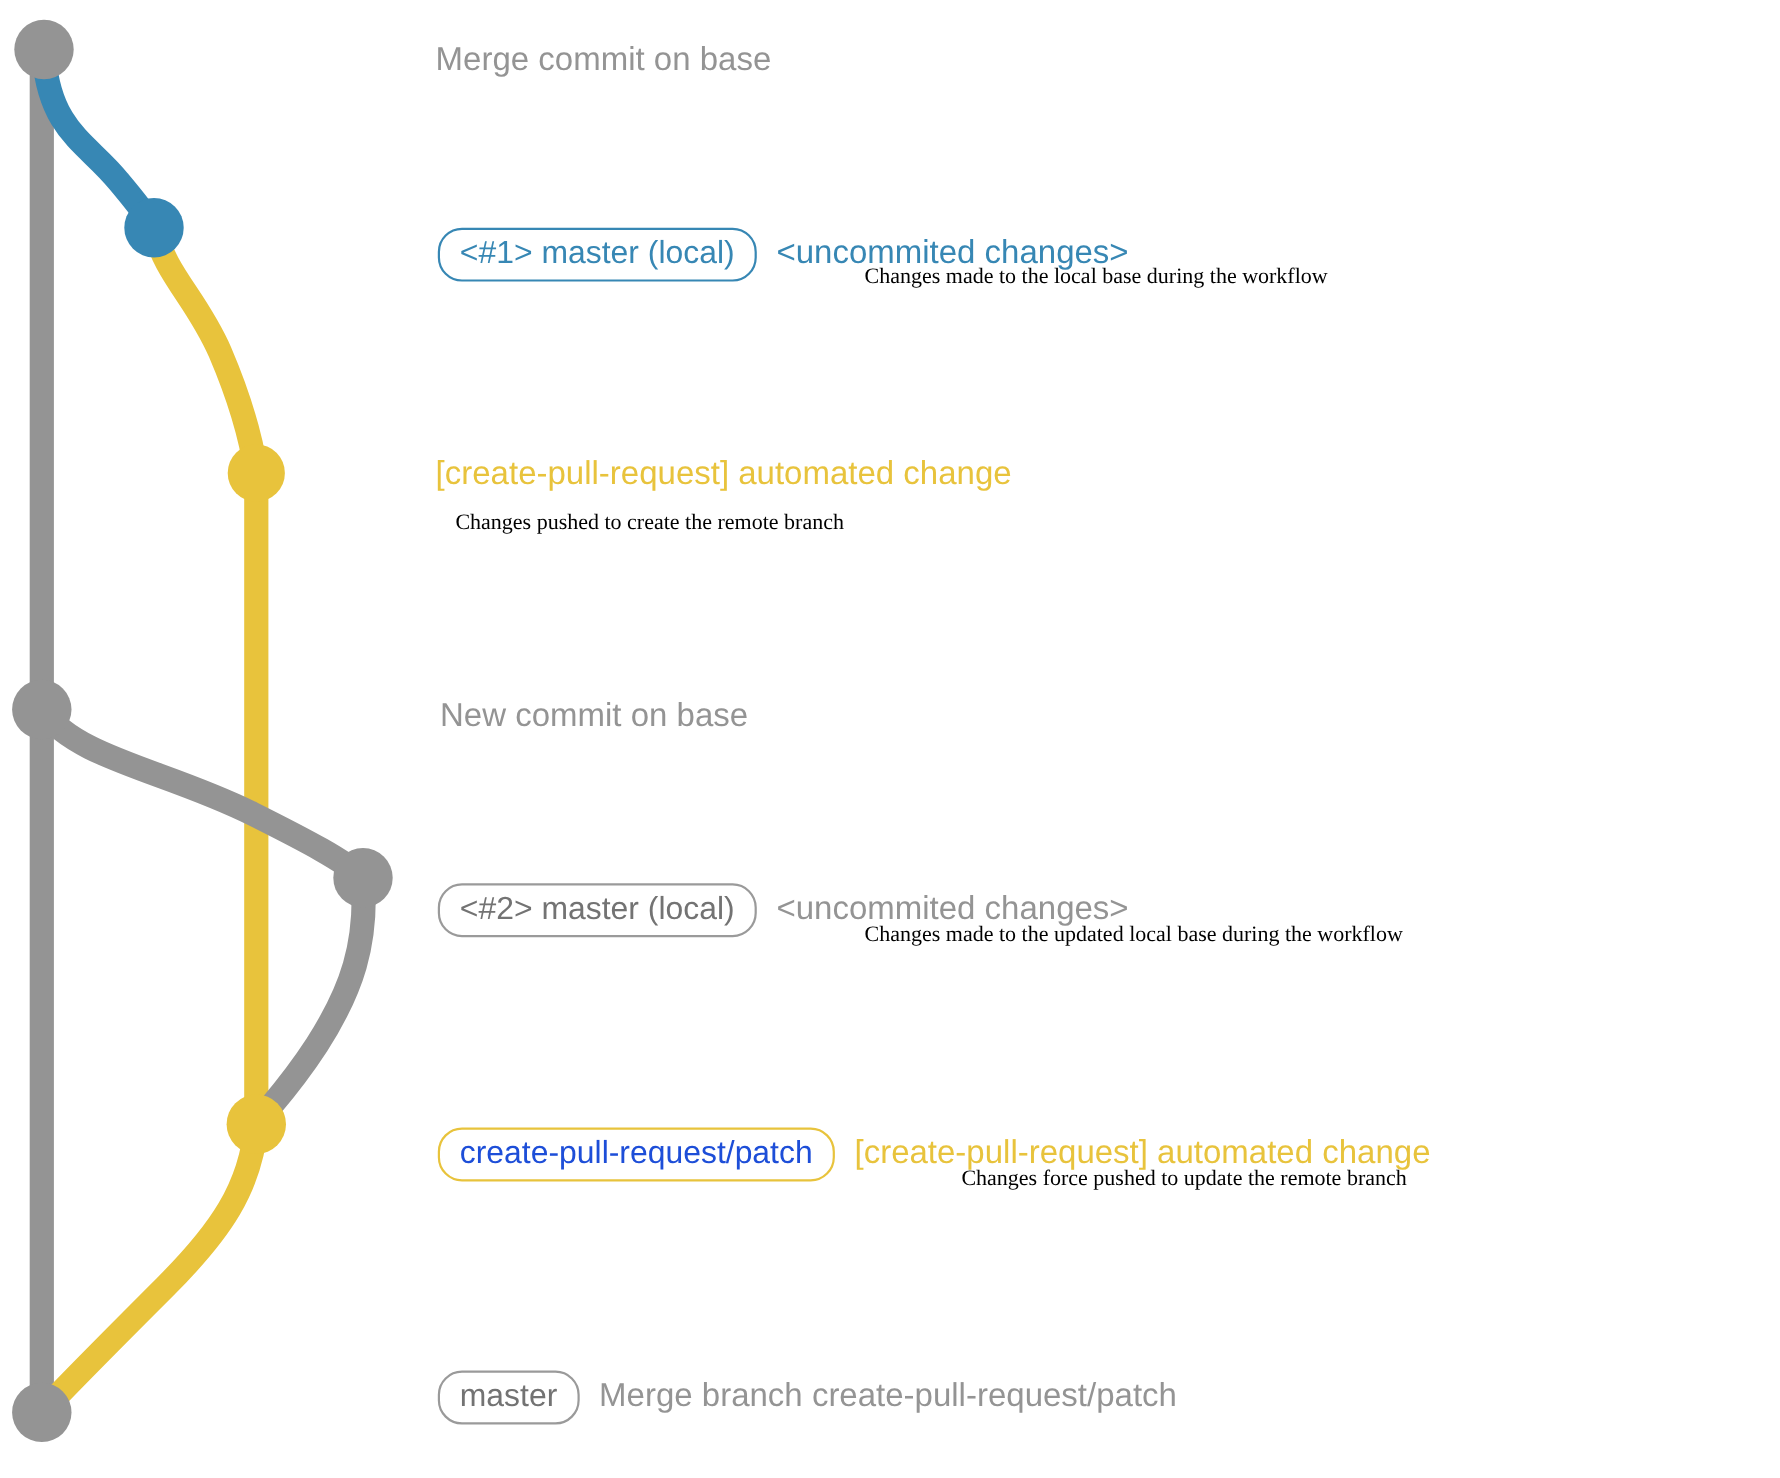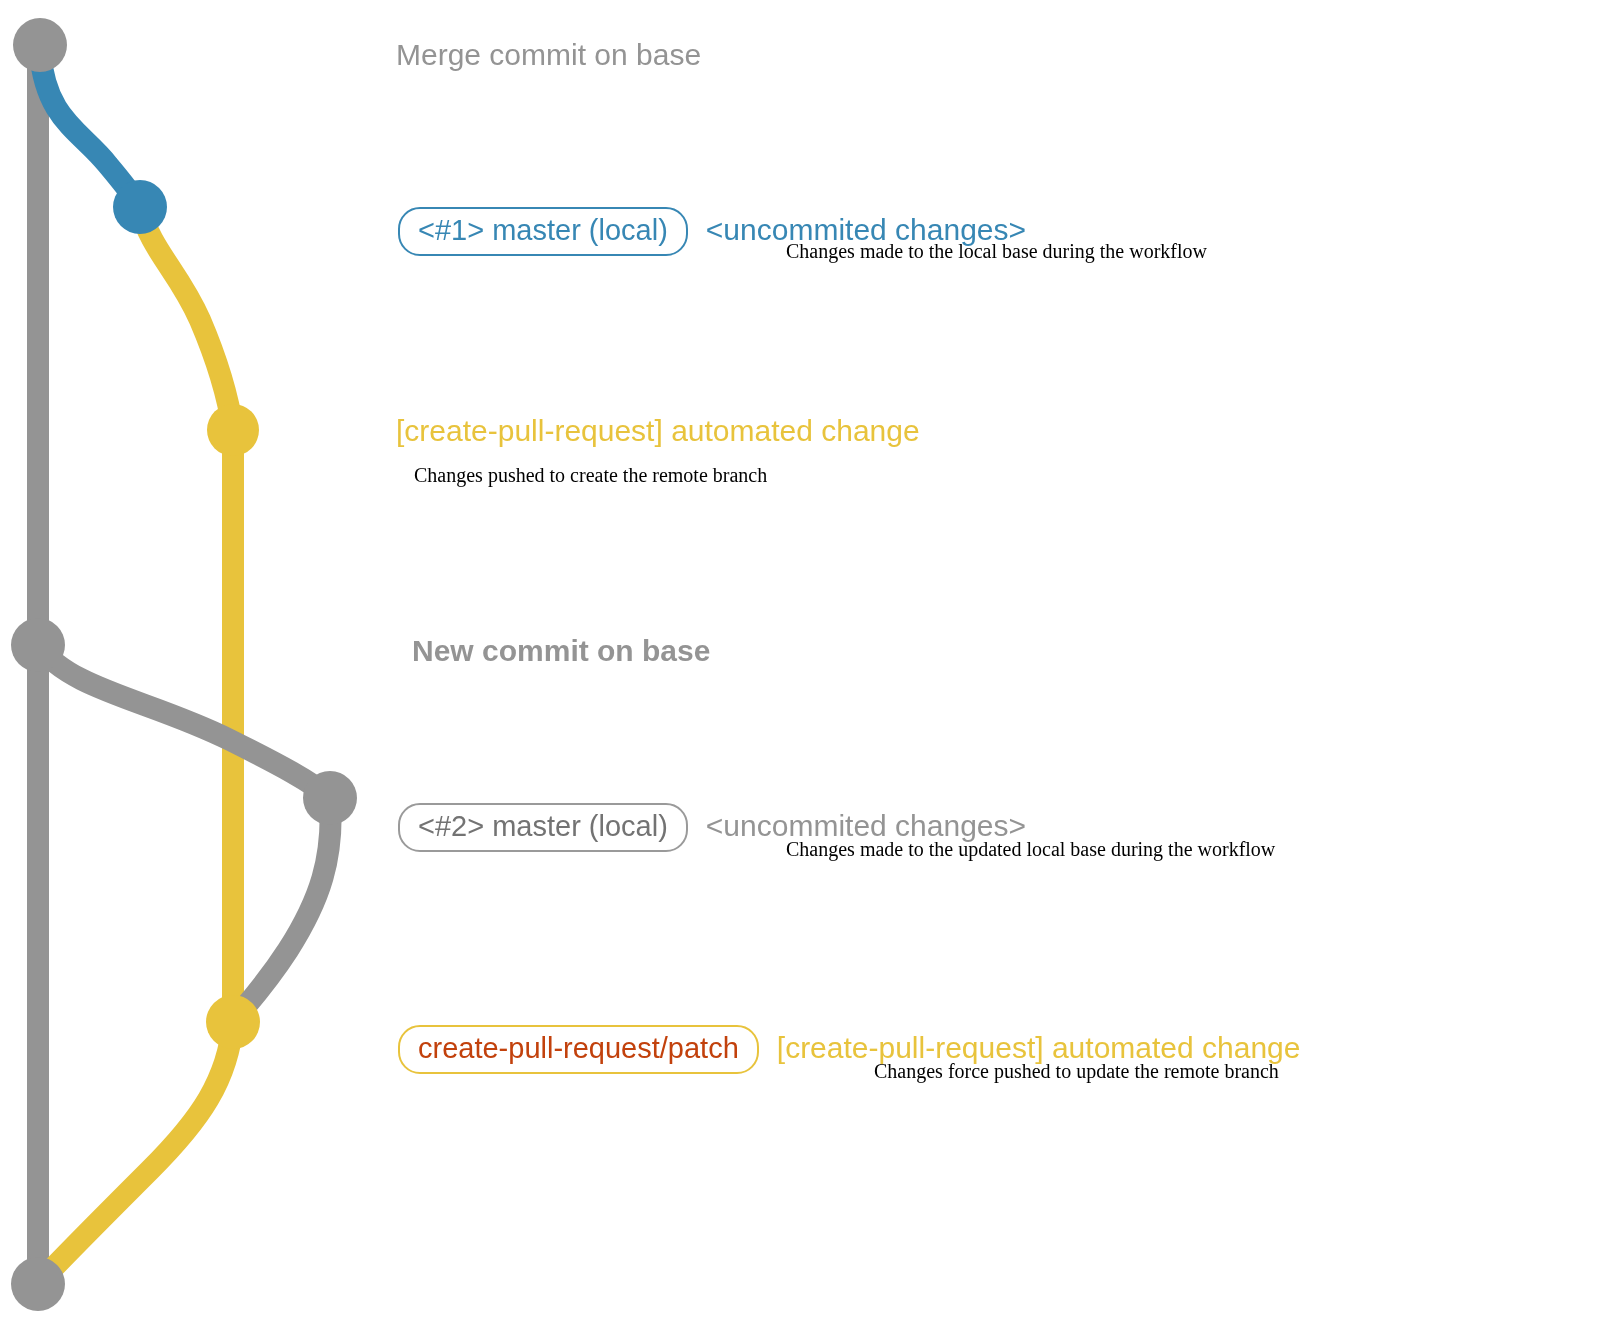--- a/index.html
+++ b/index.html
@@ -41,21 +41,21 @@
     color: #949494;
     white-space: nowrap;
     background: #ffffff;
   }
   .pill.blue {
     border-color: #3787b4;
     color: #3787b4;
   }
   .pill.yellow {
     border-color: #e8c33c;
-    color: #c2410c;
+    color: #1d4ed8;
   }
   .pill.gray {
     border-color: #9a9a9a;
     color: #737373;
   }
   .msg {
     margin-left: 18px;
     font-size: 30px;
     white-space: nowrap;
     margin-top: 27px;
@@ -113,28 +113,32 @@
 
   <div class="row" style="left:398px; top:186px;">
     <span class="pill blue">&lt;#1&gt; master (local)</span>
     <span class="msg blue">&lt;uncommited changes&gt;</span>
   </div>
   <div class="note" style="left:786px; top:240px;">Changes made to the local base during the workflow</div>
 
   <div class="plain-title yellow" style="left:396px; top:414px;">[create-pull-request] automated change</div>
   <div class="note" style="left:414px; top:464px;">Changes pushed to create the remote branch</div>
 
-  <div class="plain-title gray" style="left:412px; top:634px;font-weight:bold;">New commit on base</div>
+  <div class="plain-title gray" style="left:400px; top:634px;">New commit on base</div>
 
   <div class="row" style="left:398px; top:782px;">
     <span class="pill gray">&lt;#2&gt; master (local)</span>
     <span class="msg gray">&lt;uncommited changes&gt;</span>
   </div>
   <div class="note" style="left:786px; top:838px;">Changes made to the updated local base during the workflow</div>
 
   <div class="row" style="left:398px; top:1004px;">
     <span class="pill yellow">create-pull-request/patch</span>
     <span class="msg yellow">[create-pull-request] automated change</span>
   </div>
   <div class="note" style="left:874px; top:1060px;">Changes force pushed to update the remote branch</div>
 
+  <div class="row" style="left:398px; top:1225px;">
+    <span class="pill gray">master</span>
+    <span class="msg gray">Merge branch create-pull-request/patch</span>
+  </div>
 
 </div>
 
 </body></html>

